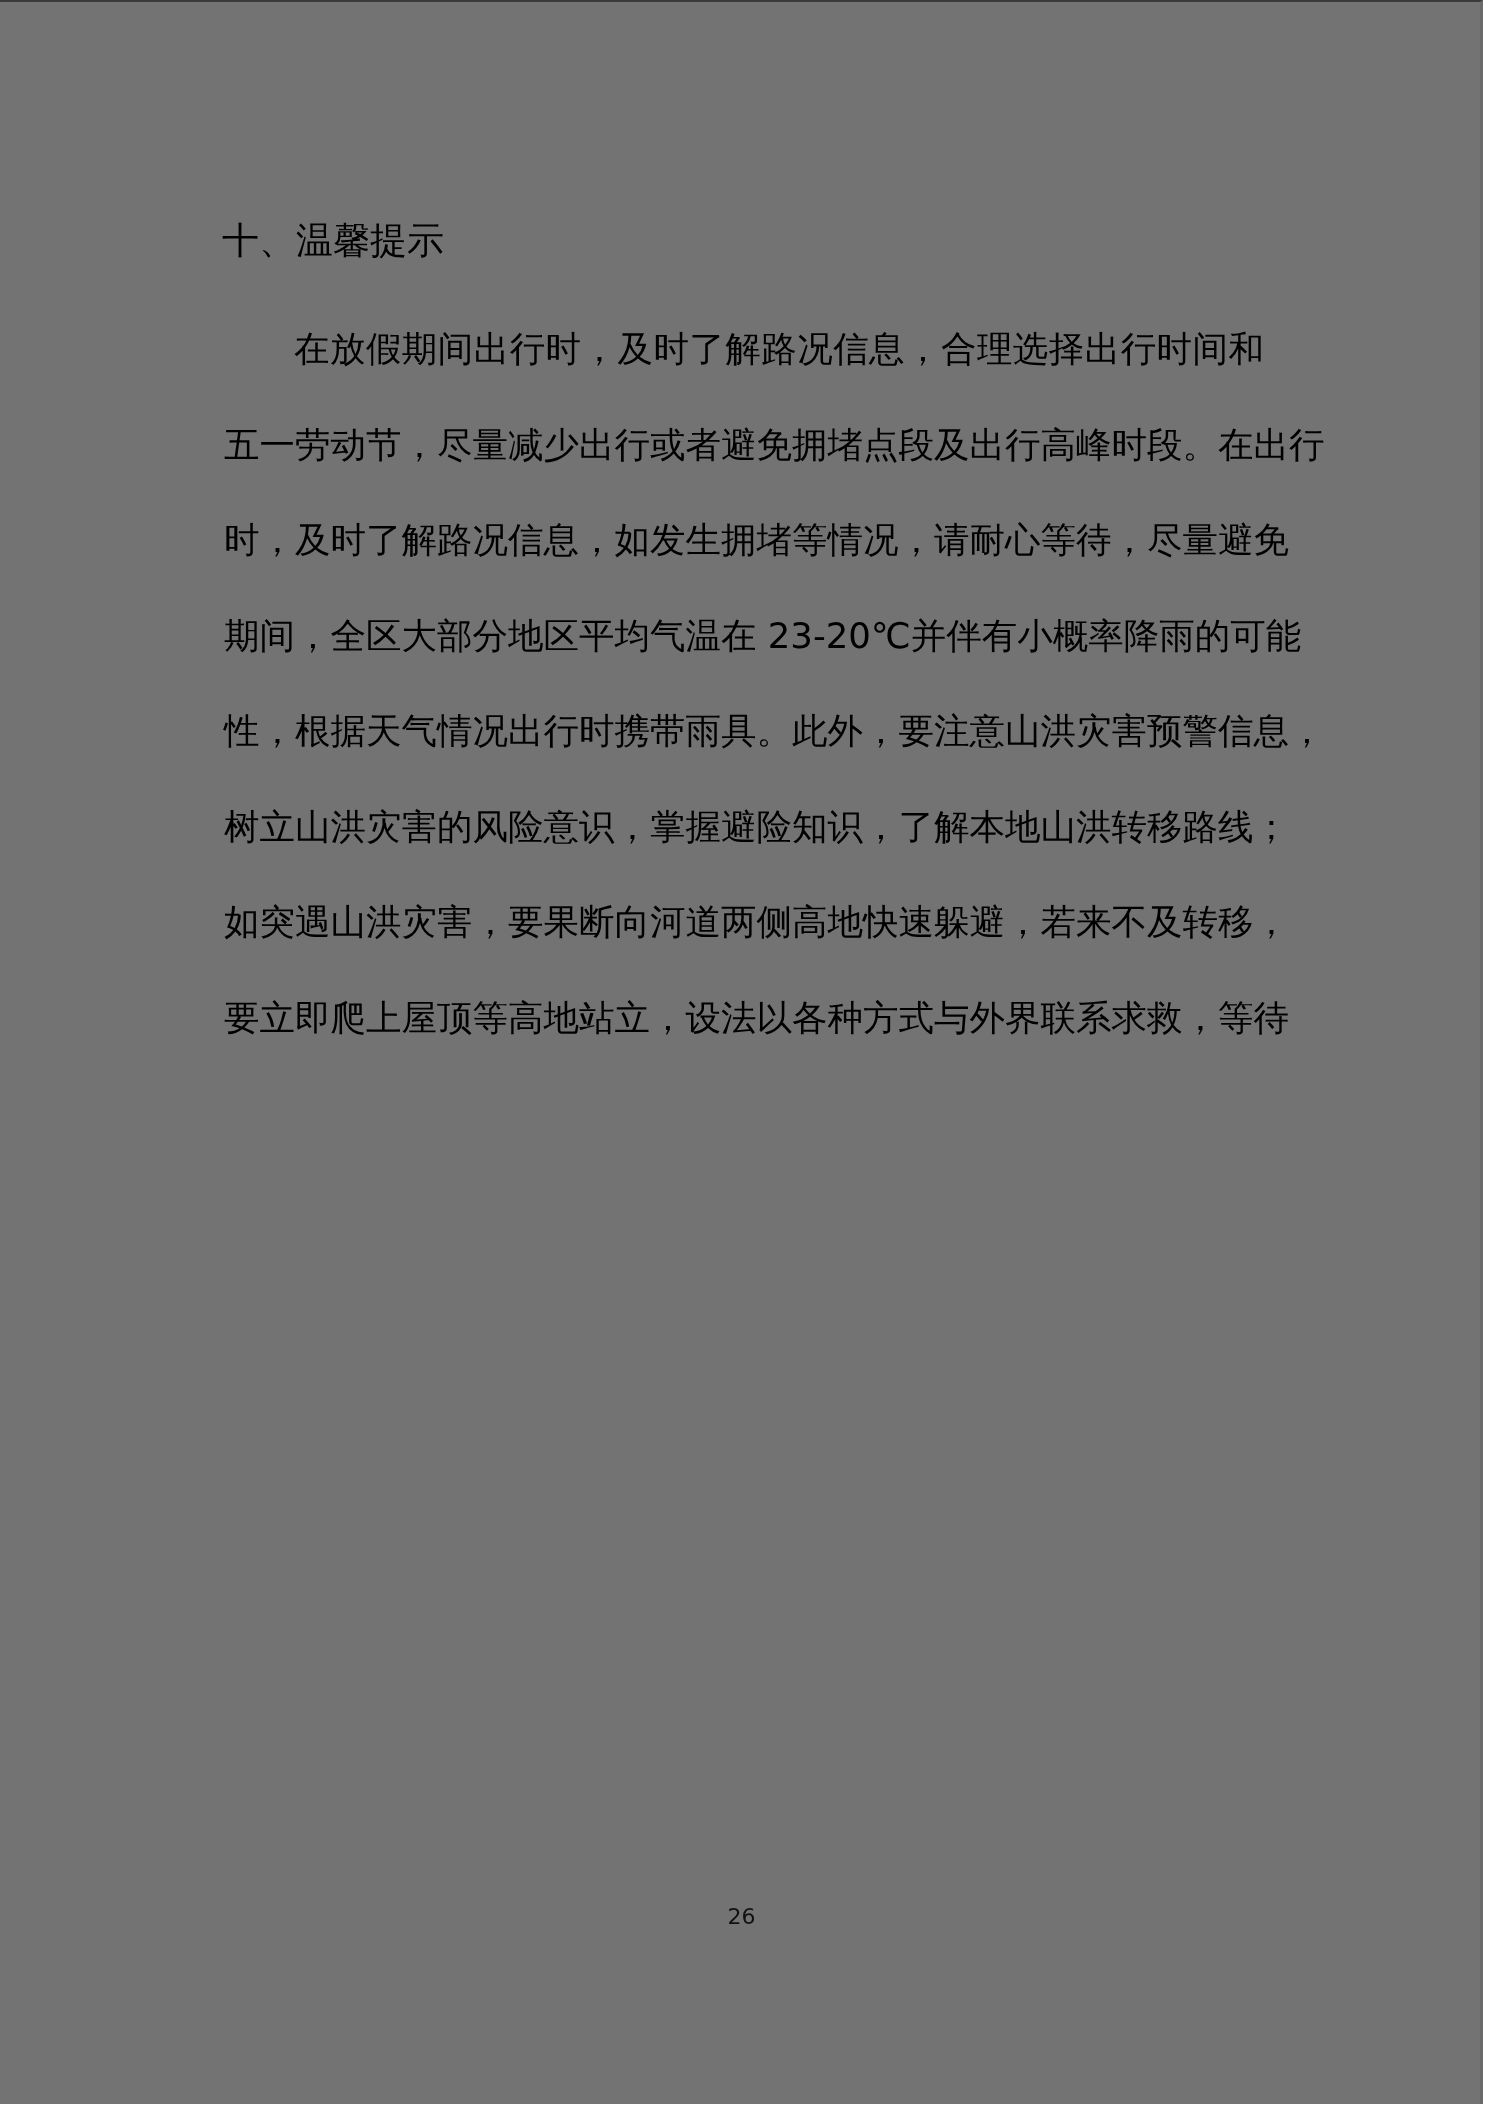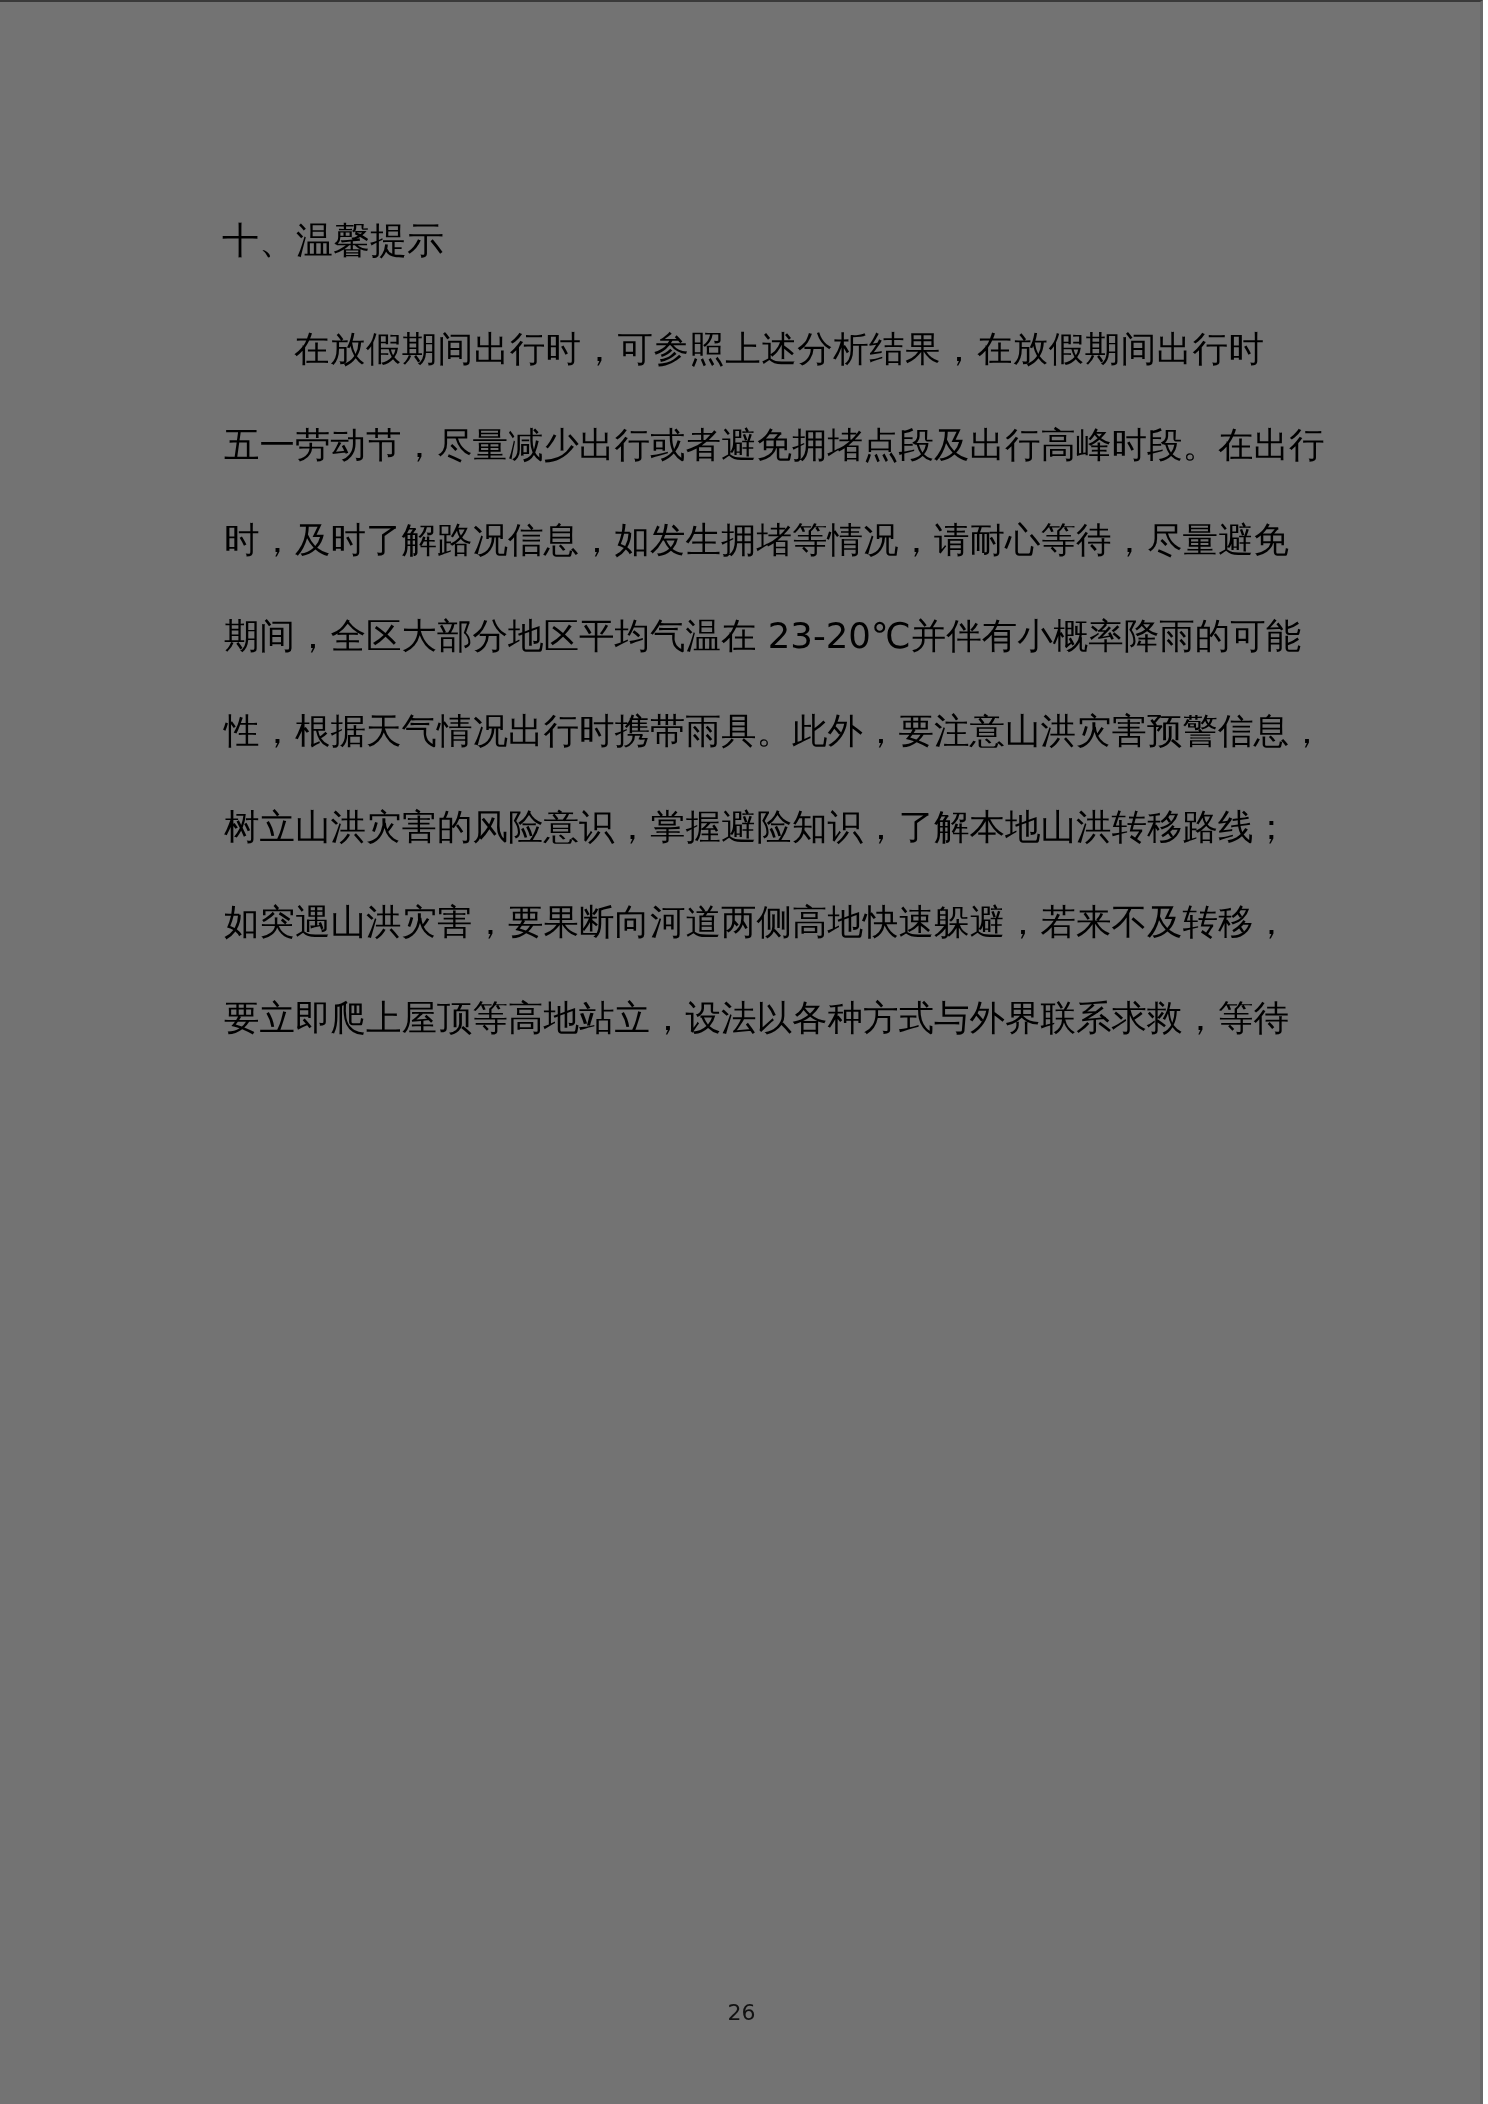--- a/index.html
+++ b/index.html
@@ -53,36 +53,36 @@
     .line.indent {
       padding-left: 70px;
     }
     .line.last {
       text-align-last: left;
     }
     .page-number {
       position: absolute;
       left: 0;
       width: 1483px;
-      top: 1996px;
+      top: 1900px;
       text-align: center;
       font-size: 22px;
       line-height: 30px;
       color: #111111;
     }
   </style>
 </head>
 <body>
 
 <div class="page">
 
   <div class="heading">十、温馨提示</div>
 
   <div class="body-block">
-    <div class="line indent">在放假期间出行时，可参照上述分析结果，在放假期间出行时</div>
+    <div class="line indent">在放假期间出行时，及时了解路况信息，合理选择出行时间和</div>
     <div class="line">五一劳动节，尽量减少出行或者避免拥堵点段及出行高峰时段。在出行</div>
     <div class="line">时，及时了解路况信息，如发生拥堵等情况，请耐心等待，尽量避免</div>
     <div class="line">期间，全区大部分地区平均气温在 23-20℃并伴有小概率降雨的可能</div>
     <div class="line">性，根据天气情况出行时携带雨具。此外，要注意山洪灾害预警信息，</div>
     <div class="line">树立山洪灾害的风险意识，掌握避险知识，了解本地山洪转移路线；</div>
     <div class="line">如突遇山洪灾害，要果断向河道两侧高地快速躲避，若来不及转移，</div>
     <div class="line">要立即爬上屋顶等高地站立，设法以各种方式与外界联系求救，等待</div>
   </div>
 
   <div class="page-number">26</div>

